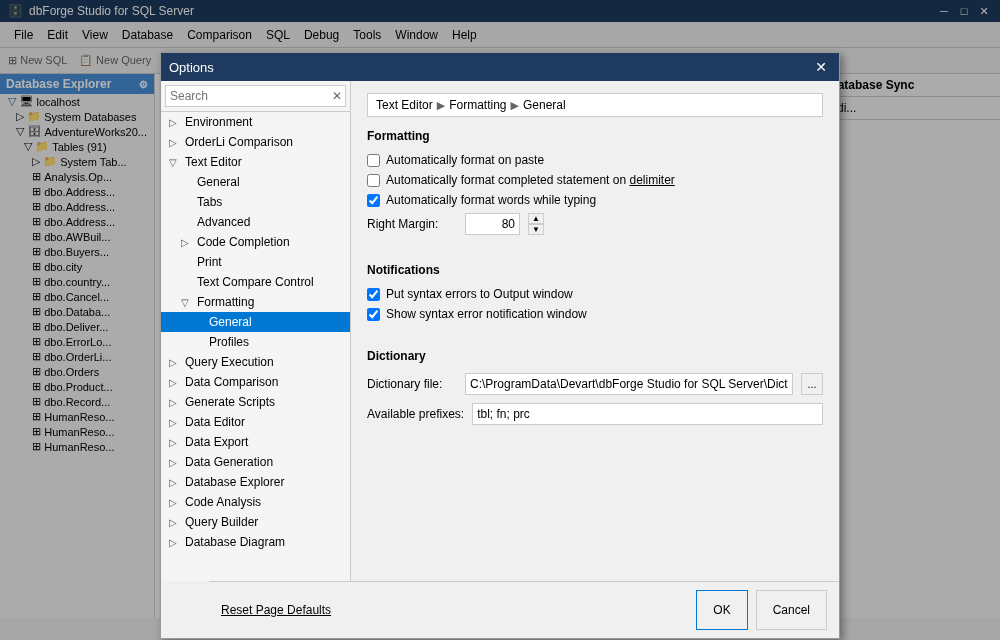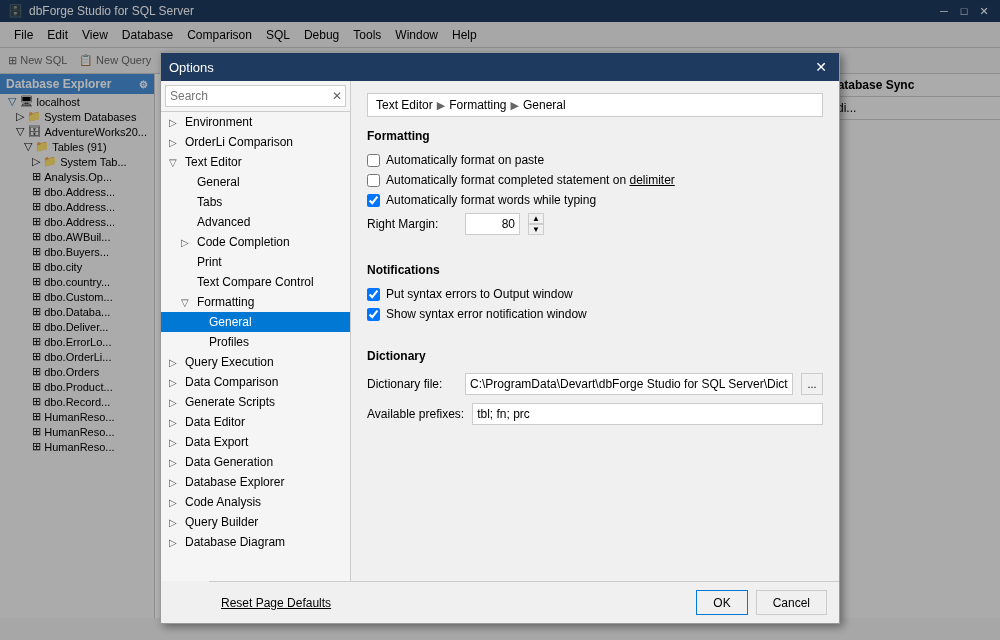--- a/index.html
+++ b/index.html
@@ -280,21 +280,21 @@
       align-items: center;
       border-top: 1px solid #ccc;
       background: #f0f0f0;
       margin-left: 48px;
     }
 
     .footer-left { }
     .footer-right { display: flex; gap: 8px; }
 
     .btn {
-      height: 25px;
+      height: 40px;
       padding: 0 16px;
       border: 1px solid #ccc;
       background: #f0f0f0;
       cursor: pointer;
       font-size: 12px;
     }
     .btn.primary {
       border: 1px solid #0078d4;
       color: #000;
     }
@@ -464,21 +464,21 @@
         <div class="app-tree-item" style="padding-left:32px;">
           <span>⊞</span>
           <span>dbo.city</span>
         </div>
         <div class="app-tree-item" style="padding-left:32px;">
           <span>⊞</span>
           <span>dbo.country...</span>
         </div>
         <div class="app-tree-item" style="padding-left:32px;">
           <span>⊞</span>
-          <span>dbo.Custom...</span>
+          <span>dbo.Cancel...</span>
         </div>
         <div class="app-tree-item" style="padding-left:32px;">
           <span>⊞</span>
           <span>dbo.Databa...</span>
         </div>
         <div class="app-tree-item" style="padding-left:32px;">
           <span>⊞</span>
           <span>dbo.Deliver...</span>
         </div>
         <div class="app-tree-item" style="padding-left:32px;">

